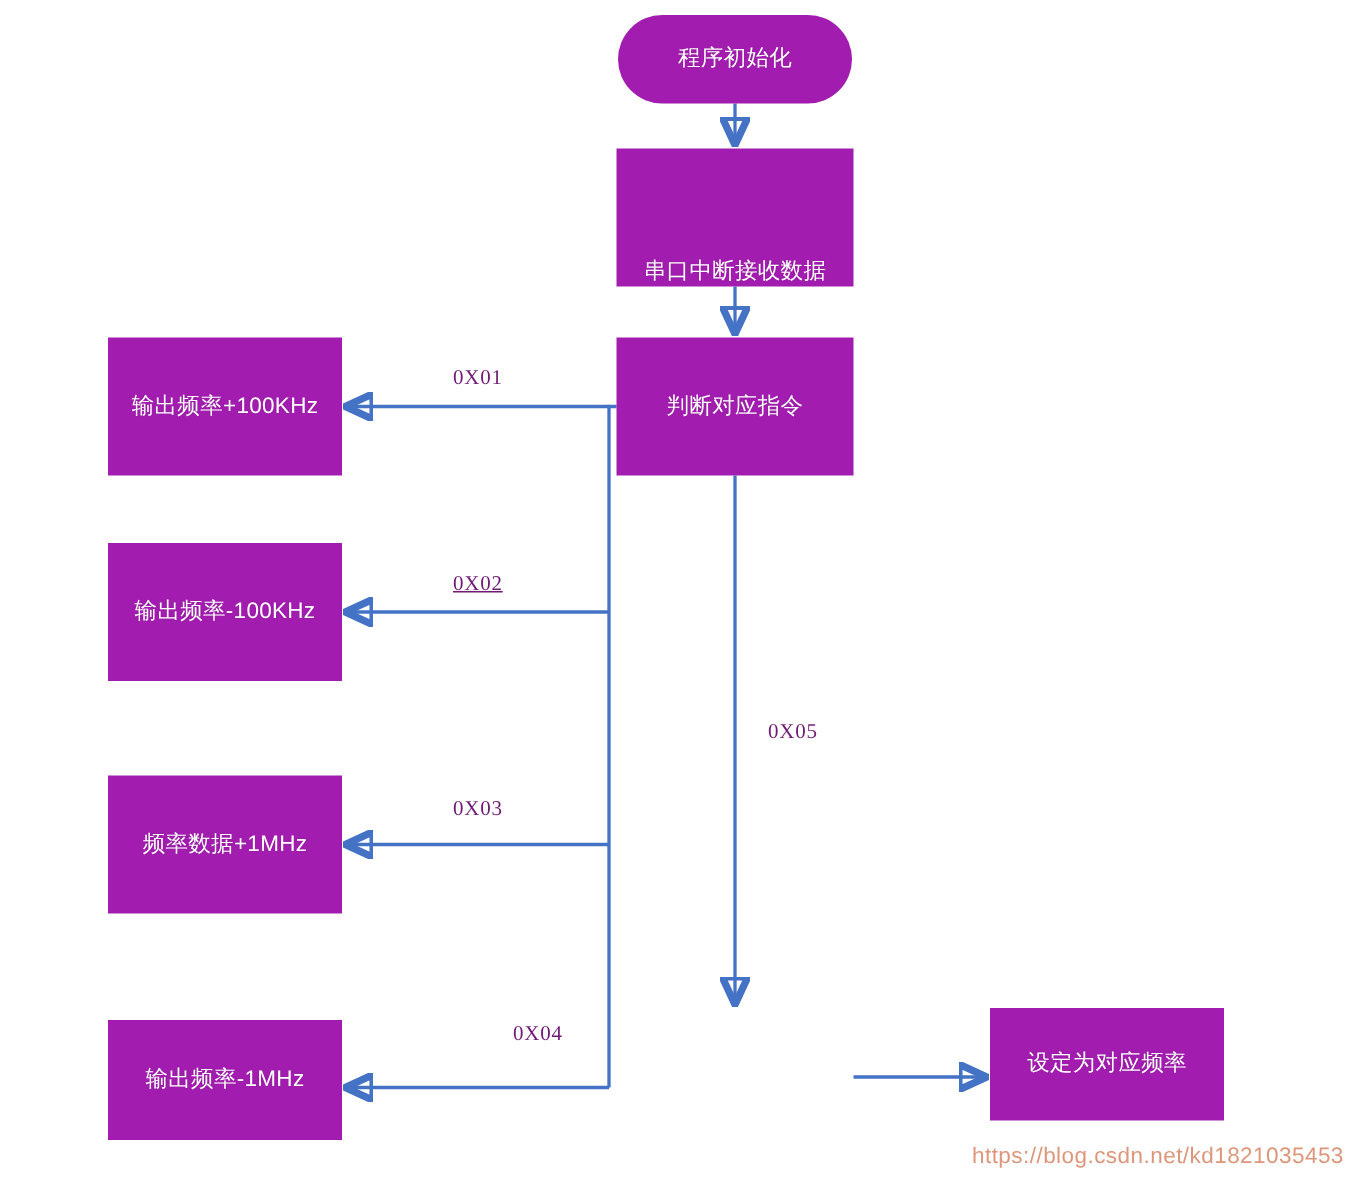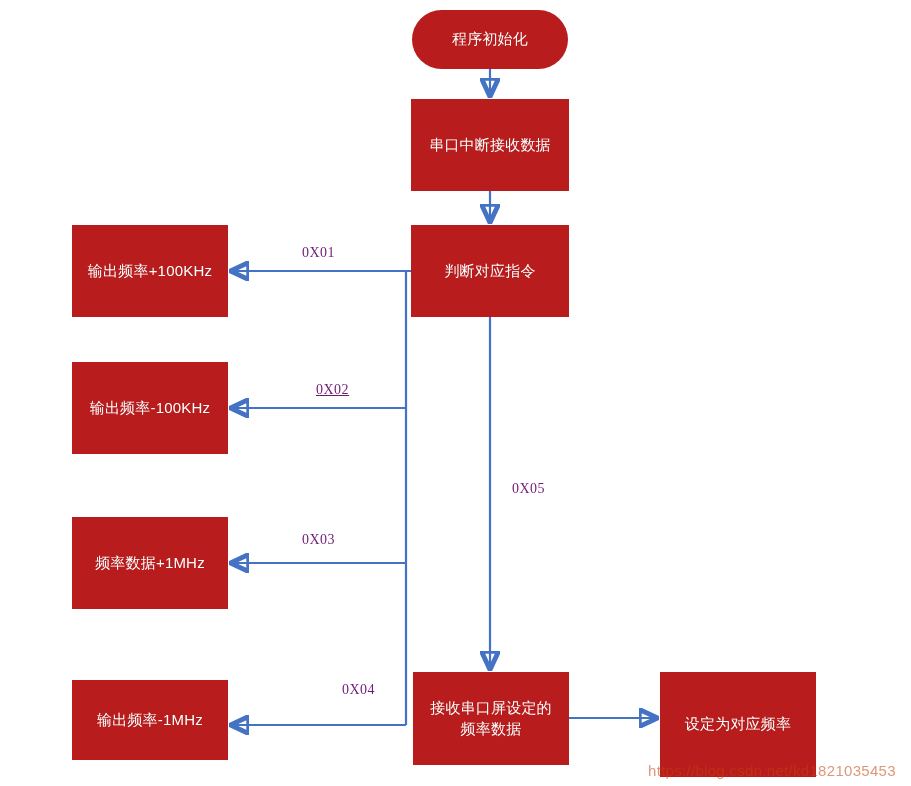--- a/index.html
+++ b/index.html
@@ -11,21 +11,21 @@
   #canvas {
     position: relative;
     width: 911px;
     height: 786px;
     background: #ffffff;
     overflow: hidden;
     font-family: "Liberation Sans", "DejaVu Sans", sans-serif;
   }
   .node {
     position: absolute;
-    background: #b91c1c;
+    background: #a21caf;
     color: #ffffff;
     display: flex;
     align-items: center;
     justify-content: center;
     text-align: center;
     box-sizing: border-box;
     font-size: 15px;
     line-height: 1.35;
     letter-spacing: 0.2px;
     font-weight: 500;
@@ -95,21 +95,21 @@
 
     <line x1="490" y1="317" x2="490" y2="668" marker-end="url(#arrow)"></line>
 
     <line x1="569" y1="718" x2="656" y2="718" marker-end="url(#arrow)"></line>
   </svg>
 
   <div class="node terminator" style="left:412px; top:10px; width:156px; height:59px;">
     <span>程序初始化</span>
   </div>
 
-  <div class="node" style="left:411px; top:99px; width:158px; height:92px;">
+  <div class="node" style="left:411px; top:99px; width:158px; height:92px;align-items:flex-end;">
     <span>串口中断接收数据</span>
   </div>
 
   <div class="node" style="left:411px; top:225px; width:158px; height:92px;">
     <span>判断对应指令</span>
   </div>
 
   <div class="node" style="left:72px; top:225px; width:156px; height:92px;">
     <span>输出频率+100KHz</span>
   </div>
@@ -119,30 +119,26 @@
   </div>
 
   <div class="node" style="left:72px; top:517px; width:156px; height:92px;">
     <span>频率数据+1MHz</span>
   </div>
 
   <div class="node" style="left:72px; top:680px; width:156px; height:80px;">
     <span>输出频率-1MHz</span>
   </div>
 
-  <div class="node" style="left:413px; top:672px; width:156px; height:93px;">
-    <span>接收串口屏设定的
-频率数据</span>
-  </div>
 
-  <div class="node" style="left:660px; top:672px; width:156px; height:105px;">
+  <div class="node" style="left:660px; top:672px; width:156px; height:75px;">
     <span>设定为对应频率</span>
   </div>
 
   <div class="edge-label" style="left:302px; top:245px;">0X01</div>
-  <div class="edge-label" style="left:316px; top:382px;text-decoration:underline;">0X02</div>
+  <div class="edge-label" style="left:302px; top:382px;text-decoration:underline;">0X02</div>
   <div class="edge-label" style="left:302px; top:532px;">0X03</div>
   <div class="edge-label" style="left:302px; top:682px;margin-left:40px;">0X04</div>
   <div class="edge-label" style="left:512px; top:481px;">0X05</div>
 
   <div class="watermark" style="left:648px; top:762px;">https://blog.csdn.net/kd1821035453</div>
 
 </div>
 
 </body></html>

